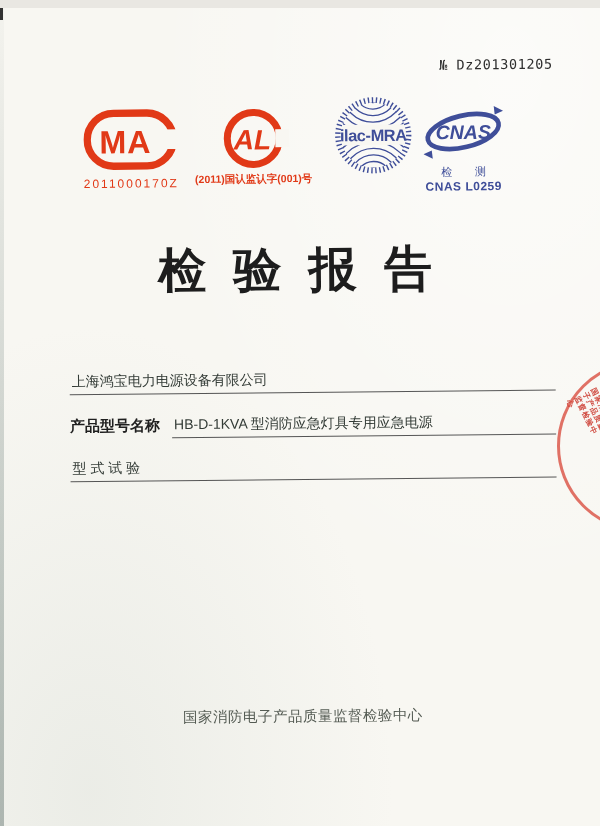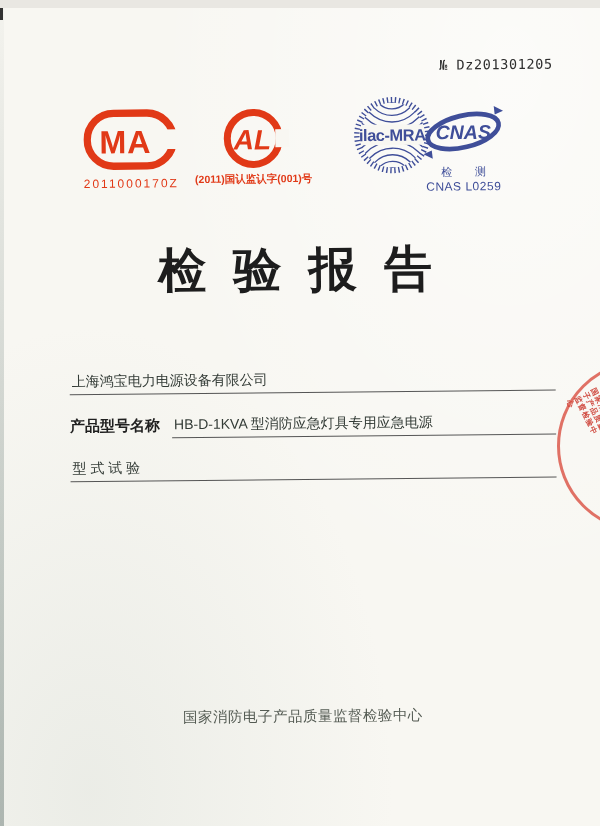--- a/index.html
+++ b/index.html
@@ -17,30 +17,30 @@
   .edge-left{position:absolute;left:0;top:0;width:4px;height:100%;
     background:linear-gradient(to bottom, rgba(160,170,165,0.05), rgba(130,145,140,0.45) 70%, rgba(118,133,128,0.55));}
   .corner-mark{position:absolute;left:0;top:0;width:3px;height:12px;background:#333;}
   
   .report-no{position:absolute;top:50px;left:0;width:556px;text-align:right;
     font-family:"DejaVu Sans Mono", monospace;font-size:13.5px;letter-spacing:0.6px;color:#2e2e2e;}
   
   .logo{position:absolute;}
   .logo-cma{left:86px;top:99px;width:94px;}
   .logo-cal{left:220px;top:100px;width:72px;}
-  .logo-ilac{left:354px;top:87px;width:82px;}
+  .logo-ilac{left:335px;top:87px;width:82px;}
   .logo-cnas{left:426px;top:97px;width:80px;}
   .logo svg{display:block;}
   .cma-code{margin-top:6px;text-align:center;font-size:12px;font-weight:normal;
     letter-spacing:2px;color:#e13917;white-space:nowrap;}
   .cal-code{position:absolute;left:-34px;top:64px;width:140px;text-align:center;
     font-size:10.5px;font-weight:bold;color:#e13917;white-space:nowrap;}
   .cnas-sub1{margin-top:3px;text-align:center;font-size:11px;color:#3f4e99;
     letter-spacing:10px;padding-left:10px;white-space:nowrap;font-family:Liberation Serif, serif;}
-  .cnas-sub2{text-align:center;font-size:12px;color:#3f4e99;letter-spacing:0.5px;white-space:nowrap;}
+  .cnas-sub2{text-align:center;font-size:12px;color:#3f4e99;letter-spacing:0.5px;white-space:nowrap;font-weight:bold;}
   
   .title{position:absolute;top:230px;left:0;right:0;margin:0;text-align:center;
     font-size:48px;font-weight:bold;letter-spacing:7px;white-space:pre;color:#1d1d1d;
     font-family:"Liberation Sans", sans-serif;}
   
   .field{position:absolute;left:70px;right:44px;height:26px;display:flex;align-items:flex-end;}
   .field-1{top:359px;} .field-2{top:403px;} .field-3{top:446px;}
   .flabel{font-size:15px;font-weight:bold;color:#1f1f1f;min-width:94px;
     margin-right:8px;padding-bottom:3px;white-space:pre;}
   .fvalue{flex:1;border-bottom:1.6px solid #555;font-size:14px;color:#333b36;

